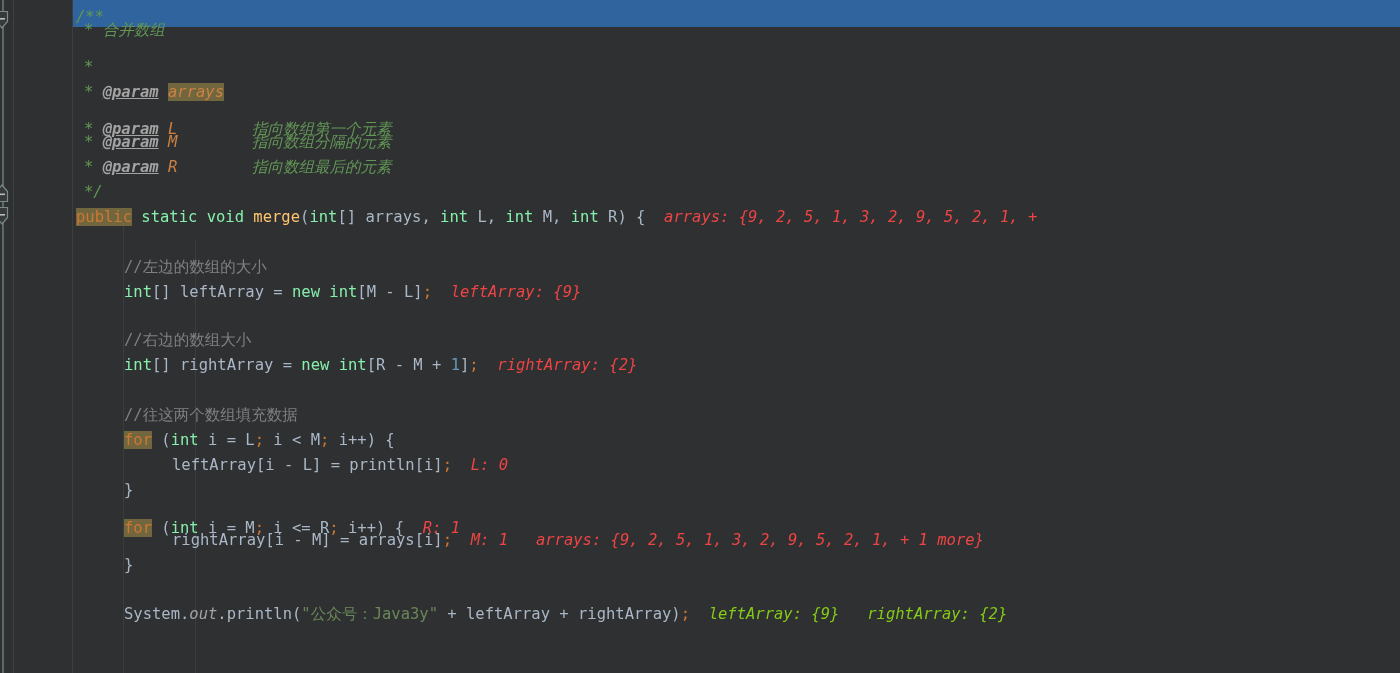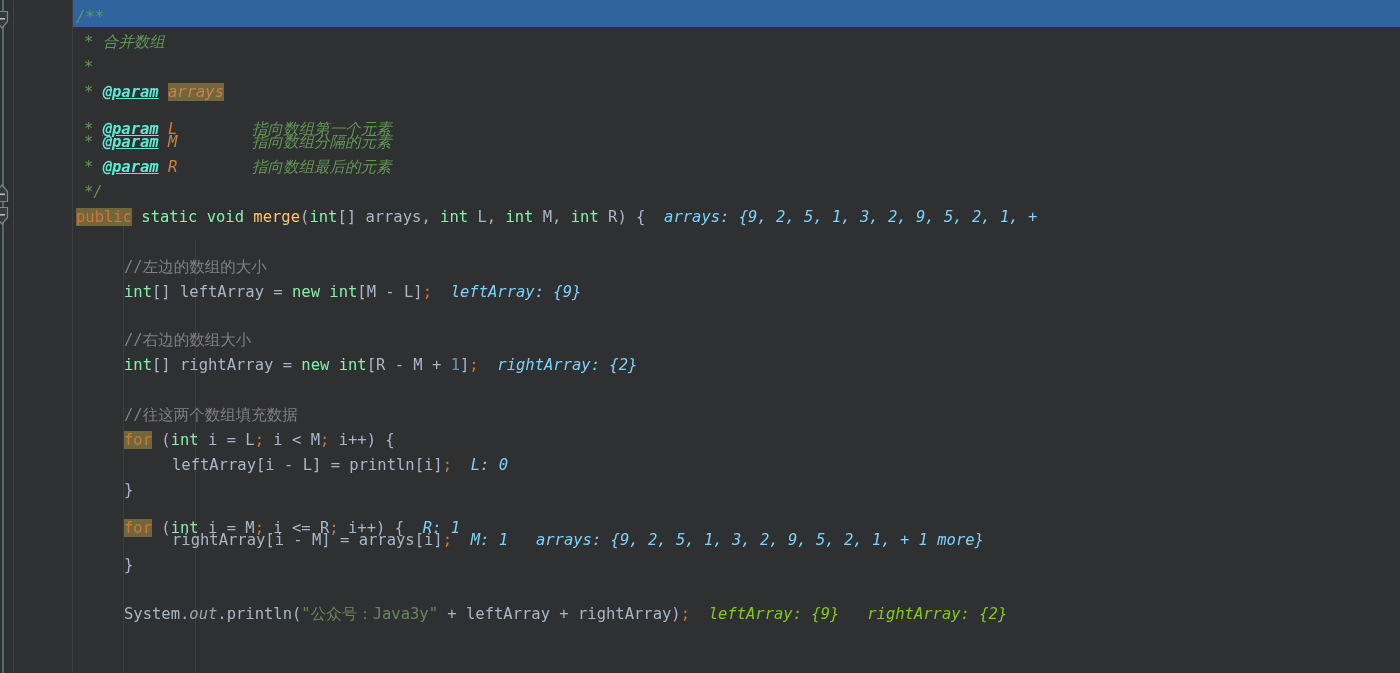--- a/index.html
+++ b/index.html
@@ -111,27 +111,27 @@
   .method    { color: #ffc66d; }
   .field     { color: #a3a3a3; font-style: italic; }
   .str       { color: #6a8759; }
   .num       { color: #6897bb; }
   .punct     { color: #a9b7c6; }
   .semi      { color: #cc7832; }
 
   
   .cmt       { color: #808080; }
   .doc       { color: #629755; font-style: italic; }
-  .doc-tag   { color: #5eead4; font-style: italic; font-weight: bold;
+  .doc-tag   { color: #a3a3a3; font-style: italic; font-weight: bold;
                text-decoration: underline; }
   .doc-param { color: #cc8242; font-style: italic; }
   .doc-param-hl { color: #cc8242; font-style: italic; background: #72663f; }
 
   
-  .inline-val      { color: #7dd3fc; font-style: italic; }
+  .inline-val      { color: #ef4444; font-style: italic; }
   .inline-val-exec { color: #84cc16; font-style: italic; }
 </style>
 </head>
 <body>
 
 <div id="editor-root">
 
   <div id="top-rule"></div>
 
   <div id="exec-row"></div>
@@ -163,21 +163,21 @@
   <div id="gutter"></div>
   <div id="gutter-separator"></div>
 
   <div id="code-area">
     <div id="indent-guides">
         <div class="indent-guide" style="left: 50px; top: 220px; height: 453px;"></div>
         <div class="indent-guide" style="left: 122px; top: 240px; height: 433px;"></div>
       </div>
     <div id="code-lines">
         <div class="code-line" style="top: 5px; padding-left: 3px;"><span class="doc">/**</span></div>
-        <div class="code-line" style="top: 30px; padding-left: 11px;"><span class="doc">* 合并数组</span></div>
+        <div class="code-line" style="top: 18px; padding-left: 11px;"><span class="doc">* 合并数组</span></div>
         <div class="code-line" style="top: 55px; padding-left: 11px;"><span class="doc">*</span></div>
         <div class="code-line" style="top: 80px; padding-left: 11px;"><span class="doc">* </span><span class="doc-tag">@param</span><span class="doc"> </span><span class="doc-param-hl">arrays</span></div>
         <div class="code-line" style="top: 117px; padding-left: 11px;"><span class="doc">* </span><span class="doc-tag">@param</span><span class="doc"> </span><span class="doc-param">L</span><span class="doc">        指向数组第一个元素</span></div>
         <div class="code-line" style="top: 130px; padding-left: 11px;"><span class="doc">* </span><span class="doc-tag">@param</span><span class="doc"> </span><span class="doc-param">M</span><span class="doc">        指向数组分隔的元素</span></div>
         <div class="code-line" style="top: 155px; padding-left: 11px;"><span class="doc">* </span><span class="doc-tag">@param</span><span class="doc"> </span><span class="doc-param">R</span><span class="doc">        指向数组最后的元素</span></div>
         <div class="code-line" style="top: 180px; padding-left: 11px;"><span class="doc">*/</span></div>
         <div class="code-line" style="top: 205px; padding-left: 3px;"><span class="kw-hl">public</span><span class="plain"> </span><span class="kw">static</span><span class="plain"> </span><span class="kw">void</span><span class="plain"> </span><span class="method">merge</span><span class="punct">(</span><span class="kw">int</span><span class="punct">[] </span><span class="plain">arrays</span><span class="punct">, </span><span class="kw">int</span><span class="plain"> L</span><span class="punct">, </span><span class="kw">int</span><span class="plain"> M</span><span class="punct">, </span><span class="kw">int</span><span class="plain"> R) </span><span class="punct">{</span><span class="inline-val">  arrays: {9, 2, 5, 1, 3, 2, 9, 5, 2, 1, +</span></div>
         <div class="code-line" style="top: 255px; padding-left: 51px;"><span class="cmt">//左边的数组的大小</span></div>
         <div class="code-line" style="top: 280px; padding-left: 51px;"><span class="kw">int</span><span class="punct">[] </span><span class="plain">leftArray = </span><span class="kw">new</span><span class="plain"> </span><span class="kw">int</span><span class="punct">[</span><span class="plain">M - L</span><span class="punct">]</span><span class="semi">;</span><span class="inline-val">  leftArray: {9}</span></div>
         <div class="code-line" style="top: 328px; padding-left: 51px;"><span class="cmt">//右边的数组大小</span></div>

